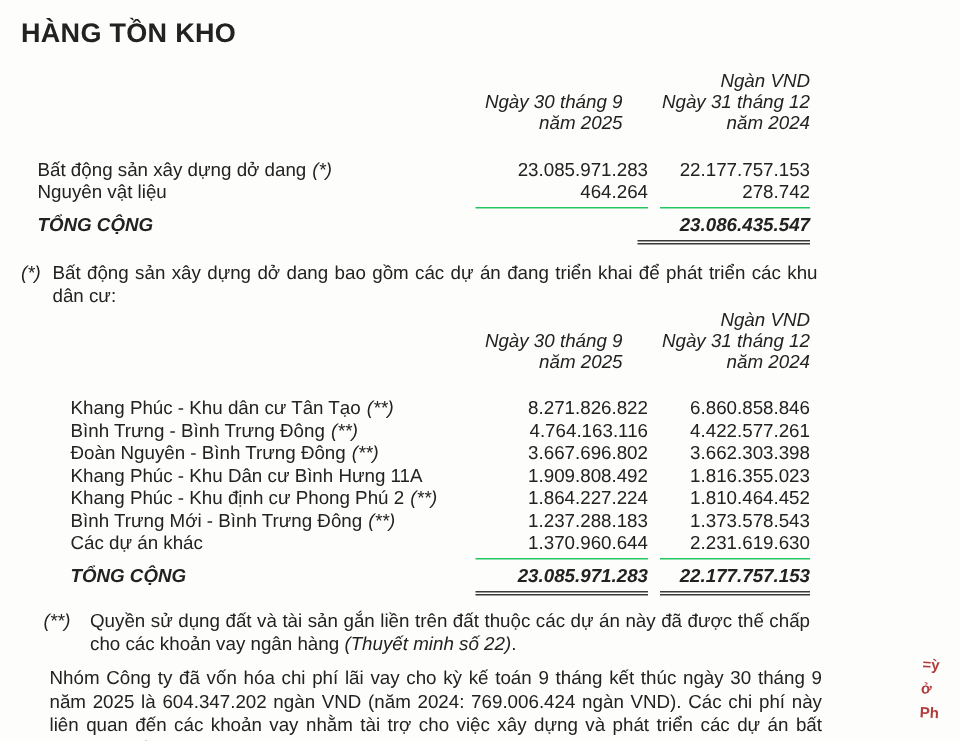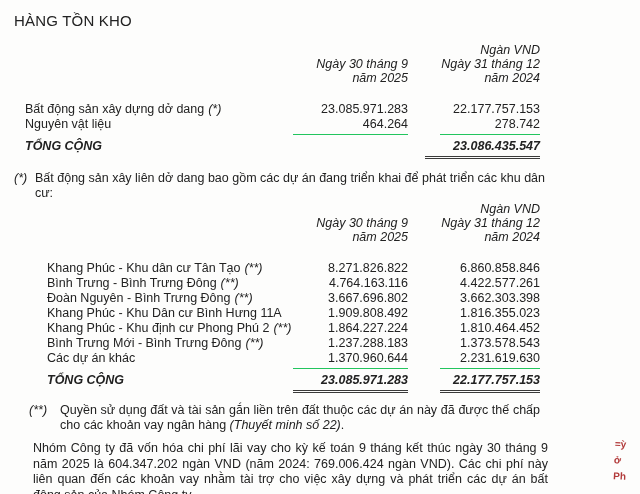--- a/index.html
+++ b/index.html
@@ -2,30 +2,30 @@
 <html><head>
 <meta charset="utf-8">
 <style>
   html,body{margin:0;padding:0;}
   body{
     width:640px;height:494px;overflow:hidden;background:#fdfdfc;
     font-family:"Liberation Sans","DejaVu Sans",sans-serif;
     color:#222;font-size:12.5px;position:relative;
   }
   .page{padding:12px 0 0 14px;position:relative;width:626px;}
-  .title{font-weight:normal;font-size:15px;letter-spacing:.2px;margin-bottom:14px;}
+  .title{font-weight:bold;font-size:18px;letter-spacing:.2px;margin-bottom:14px;}
   .tbl{margin-right:100px;}
   .trow{display:flex;align-items:flex-start;line-height:15px;}
   .lbl{flex:1;padding-left:11px;}
   .t2 .lbl{padding-left:33px;}
   .c1{width:115px;text-align:right;flex:none;}
-  .c2{width:100px;text-align:right;flex:none;margin-left:32px;}
+  .c2{width:100px;text-align:right;flex:none;margin-left:8px;}
   .unit-row{display:flex;justify-content:flex-end;line-height:14px;}
   .unit{font-style:italic;}
-  .hdr{display:flex;line-height:14px;margin-bottom:17px;}
+  .hdr{display:flex;line-height:14px;margin-bottom:17px;gap:17px;}
   .hdr .c1,.hdr .c2{font-style:italic;}
   .mk{font-style:italic;margin-left:4px;}
   .rule{border-bottom:1px solid #22c55e;padding-bottom:2px;}
   .total{font-weight:bold;margin-top:3px;line-height:16px;font-style:italic;}
   .dbl{border-bottom:3px double #3a3a3a;padding-bottom:2px;}
   .fn{display:flex;line-height:15px;}
   .fn1{margin-top:12px;}
   .fn2{margin-top:10px;margin-left:15px;}
   .fnmark{flex:none;font-style:italic;}
   .fn1 .fnmark{width:21px;}
@@ -75,21 +75,21 @@
       <div class="c2 rule">278.742</div>
     </div>
     <div class="trow total">
       <div class="lbl">TỔNG CỘNG</div>
       <div class="c1 dbl">23.086.435.547</div>
     </div>
   </div>
 
   <div class="fn fn1">
     <div class="fnmark">(*)</div>
-    <div class="fntext">Bất động sản xây liên dở dang bao gồm các dự án đang triển khai để phát triển các khu dân cư:</div>
+    <div class="fntext">Bất động sản xây dựng dở dang bao gồm các dự án đang triển khai để phát triển các khu dân cư:</div>
   </div>
 
   <div class="tbl t2">
     <div class="unit-row">
       <span class="unit">Ngàn VND</span>
     </div>
     <div class="hdr">
       <div class="lbl"></div>
       <div class="c1">
         <div>Ngày 30 tháng 9</div>

